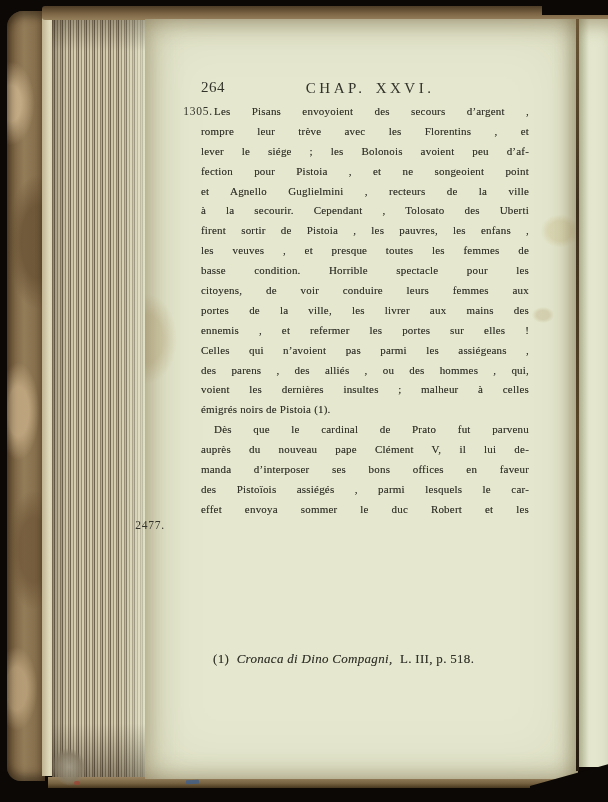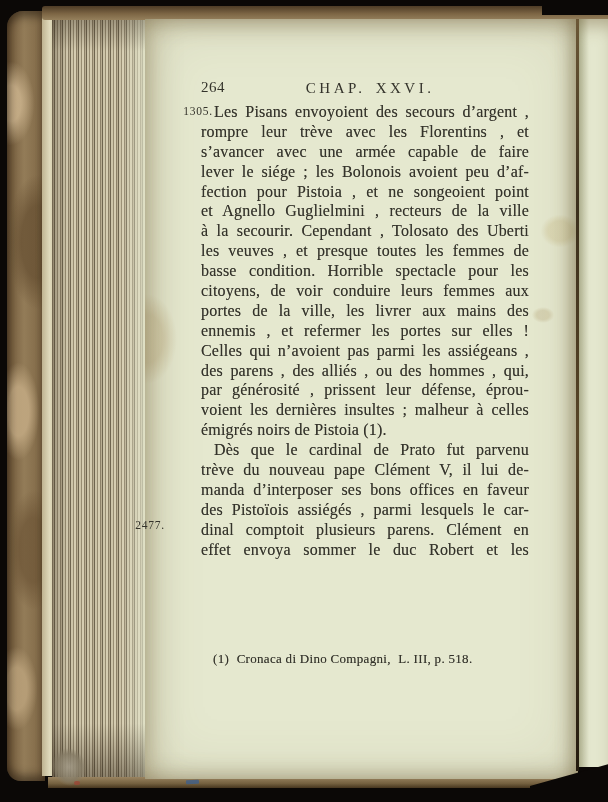--- a/index.html
+++ b/index.html
@@ -95,32 +95,32 @@
     font-size:15px; letter-spacing:3.5px; word-spacing:3px;
   }
   .margin-year {
     position:absolute; font-size:11.5px; letter-spacing:.8px; text-align:right;
   }
   .my-1305 { left:-8px; top:86px; width:36px;margin-left:40px; }
   .my-1306 { left:-12px; top:500px; width:32px; }
   .textblock { position:absolute; left:56px; top:83px; width:328px; }
   .line {
     height:19.9px; overflow:hidden;
-    font-size:16px; line-height:19.9px; letter-spacing:.2px;
+    font-size:11px; line-height:19.9px; letter-spacing:.2px;
     text-align:justify; text-align-last:justify;
     text-shadow:0 0 .5px rgba(52,51,43,.55);
   }
   .line.noj { text-align:right; text-align-last:left; }
   .line.ind { text-indent:13px; }
   .footnote {
     position:absolute; left:68px; top:632px; width:320px;
     font-size:13px; letter-spacing:.3px;
     text-shadow:0 0 .4px rgba(52,51,43,.5);
   }
-  .footnote .work-title { }
+  .footnote .work-title { font-style:italic; }
 </style>
 </head>
 <body>
 
 <div class="scene">
 
   <div class="cover"></div>
   <div class="cover-sliver"></div>
   <div class="stack"></div>
   <div class="band-top"></div>
@@ -133,40 +133,38 @@
       <span class="chapter-heading">CHAP. XXVI.</span>
     </div>
 
     <div class="margin-year my-1305">1305.</div>
     <div class="margin-year my-1306">2477.</div>
 
     <div class="textblock">
 
     <div class="line ind">Les Pisans envoyoient des secours d’argent ,</div>
         <div class="line">rompre leur trève avec les Florentins , et</div>
-        <div class="line">s’avancer avec une armée capable de faire</div>
         <div class="line">lever le siége ; les Bolonois avoient peu d’af-</div>
         <div class="line">fection pour Pistoia , et ne songeoient point</div>
         <div class="line">et Agnello Guglielmini , recteurs de la ville</div>
         <div class="line">à la secourir. Cependant , Tolosato des Uberti</div>
+        <div class="line">firent sortir de Pistoia , les pauvres, les enfans ,</div>
         <div class="line">les veuves , et presque toutes les femmes de</div>
         <div class="line">basse condition. Horrible spectacle pour les</div>
         <div class="line">citoyens, de voir conduire leurs femmes aux</div>
         <div class="line">portes de la ville, les livrer aux mains des</div>
         <div class="line">ennemis , et refermer les portes sur elles !</div>
         <div class="line">Celles qui n’avoient pas parmi les assiégeans ,</div>
         <div class="line">des parens , des alliés , ou des hommes , qui,</div>
-        <div class="line">par générosité , prissent leur défense, éprou-</div>
         <div class="line">voient les dernières insultes ; malheur à celles</div>
         <div class="line noj">émigrés noirs de Pistoia (1).</div>
         <div class="line ind">Dès que le cardinal de Prato fut parvenu</div>
-        <div class="line">trève du nouveau pape Clément V, il lui de-</div>
+        <div class="line">auprès du nouveau pape Clément V, il lui de-</div>
         <div class="line">manda d’interposer ses bons offices en faveur</div>
         <div class="line">des Pistoïois assiégés , parmi lesquels le car-</div>
-        <div class="line">dinal comptoit plusieurs parens. Clément en</div>
         <div class="line">effet envoya sommer le duc Robert et les</div>
       </div>
 
     <div class="footnote">
       <span class="marker" style="margin-right: 4px;">(1)</span>
       <span class="work-title" style="margin-right: 4px;">Cronaca di Dino Compagni,</span>
       <span class="reference">L. III, p. 518.</span>
     </div>
 
   </div>

